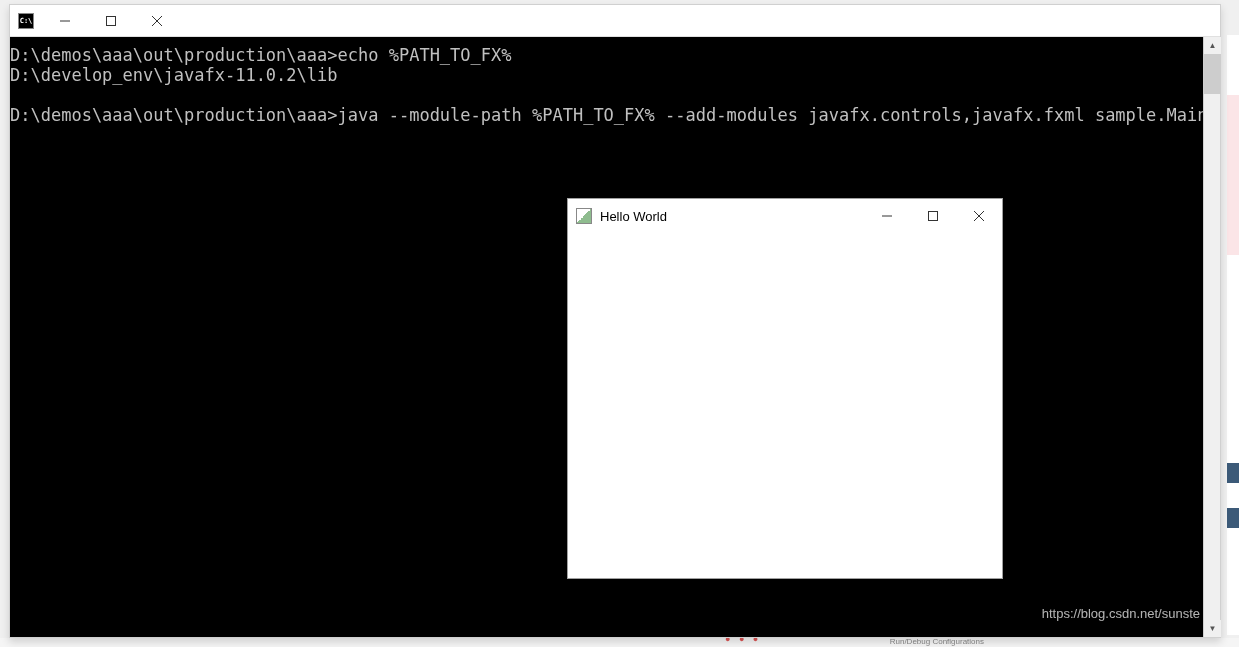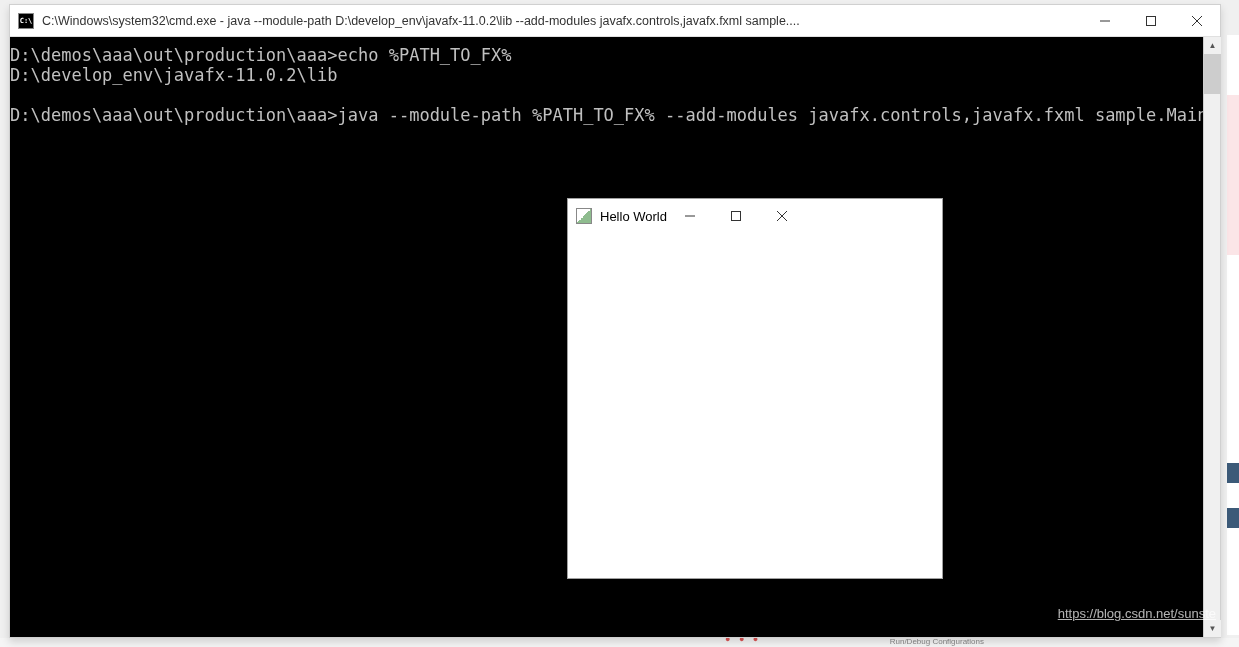--- a/index.html
+++ b/index.html
@@ -116,27 +116,27 @@
       left: 0;
       width: 17px;
       height: 40px;
       background: #cdcdcd;
     }
     
     .hello-window {
       position: absolute;
       left: 567px;
       top: 198px;
-      width: 376px;
+      width: 436px;
       height: 381px;
       background: #fff;
       border: 1px solid #a0a0a0;
       box-shadow: 0 6px 20px rgba(0,0,0,0.3);
       display: flex;
-      flex-direction: row;
+      flex-direction: column;
       gap: 36px;
     }
     .hello-titlebar {
       height: 34px;
       background: #fff;
       display: flex;
       align-items: center;
       padding: 0 0 0 8px;
       flex-shrink: 0;
     }
@@ -165,27 +165,26 @@
       justify-content: center;
       color: #333;
     }
     .hello-body {
       flex: 1;
       background: #fff;
     }
     
     .watermark {
       position: absolute;
-      right: 4px;
+      right: 20px;
       bottom: 16px;
       color: rgba(255,255,255,0.7);
       font-size: 13px;
       font-family: Arial, sans-serif;
       z-index: 5;
-      text-decoration: underline;
     }
     
     .bg-hint {
       position: absolute;
       right: 0;
       top: 35px;
       width: 12px;
       height: 600px;
       background: #fff;
     }
@@ -252,21 +251,20 @@
 <div class="bg-dark2"></div>
 <div class="bg-bottom"></div>
 <span class="bg-dots">● ● ●</span>
 <span class="bg-label">Run/Debug Configurations</span>
 
 <div class="cmd-window">
   <div class="cmd-titlebar">
     <div class="cmd-icon">
       <span class="cmd-icon-text">C:\</span>
     </div>
-    <div class="cmd-title">C:\Windows\system32\cmd.exe - java  --module-path D:\develop_env\javafx-11.0.2\lib --add-modules javafx.controls,javafx.fxml sample....</div>
     <div class="cmd-controls">
       <div class="cmd-ctrl">
         <svg width="10" height="10" viewBox="0 0 10 10">
             <line x1="0" y1="5" x2="10" y2="5"></line>
           </svg>
       </div>
       <div class="cmd-ctrl">
         <svg width="10" height="10" viewBox="0 0 10 10">
             <rect x="0.5" y="0.5" width="9" height="9"></rect>
           </svg>

